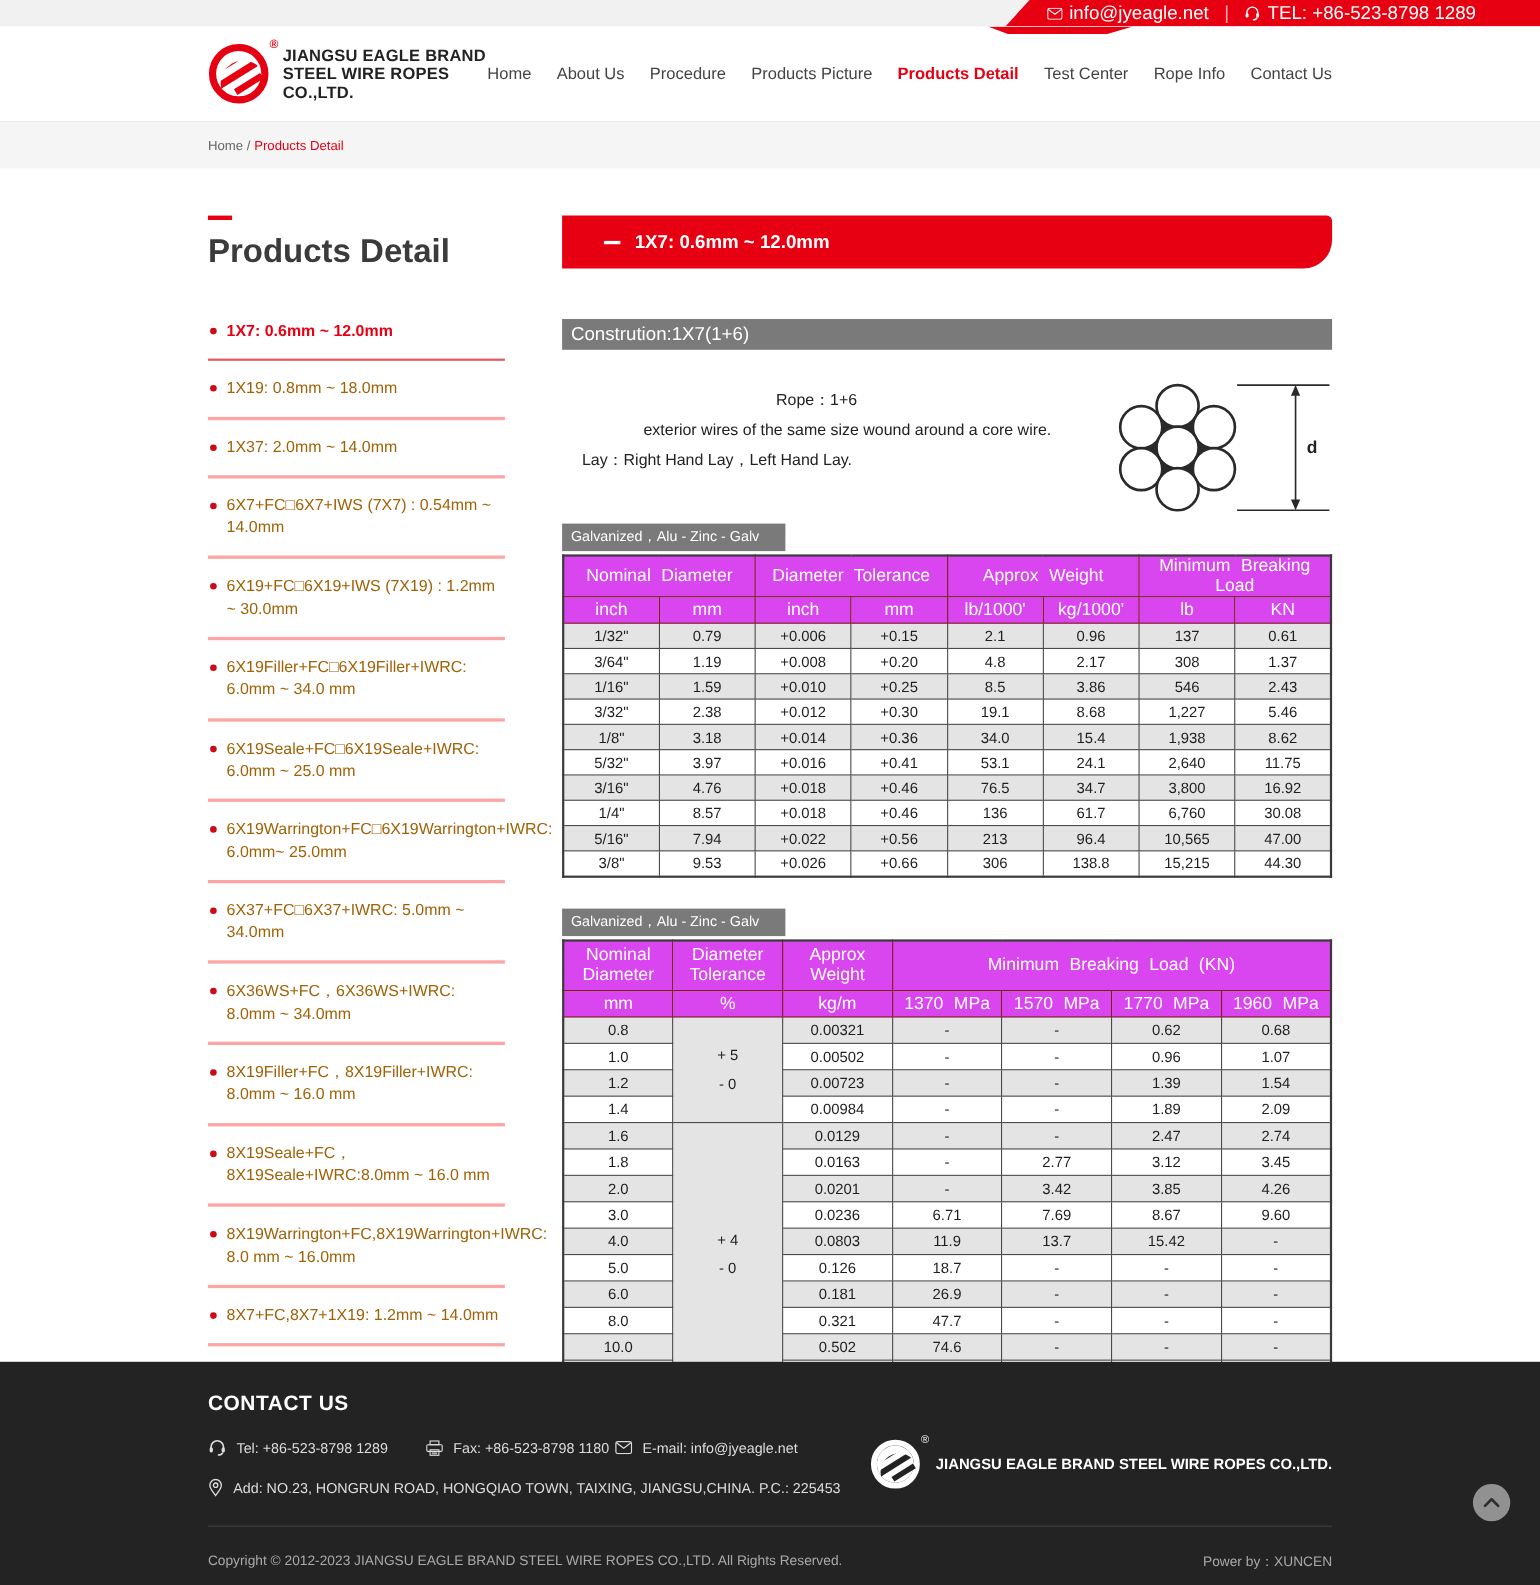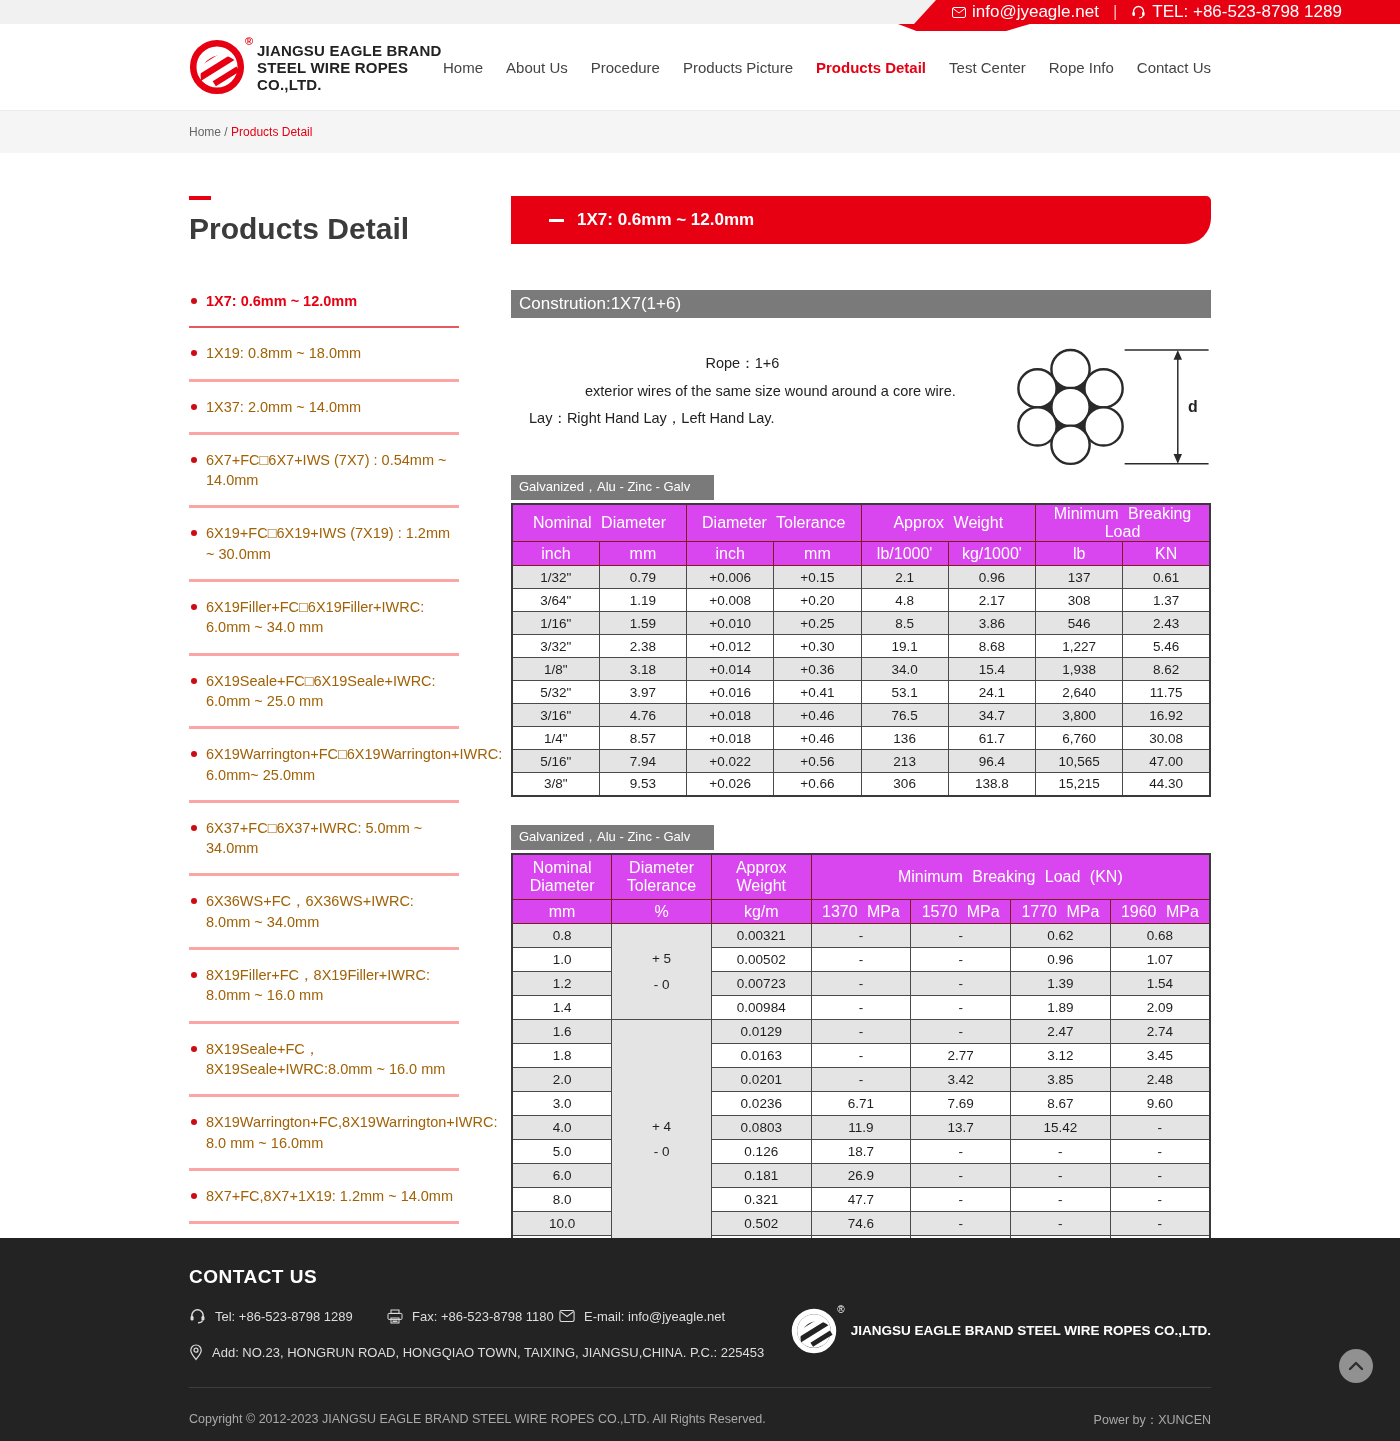--- a/index.html
+++ b/index.html
@@ -442,21 +442,21 @@
             <td>2.77</td>
             <td>3.12</td>
             <td>3.45</td>
           </tr>
           <tr class="shade">
             <td>2.0</td>
             <td>0.0201</td>
             <td>-</td>
             <td>3.42</td>
             <td>3.85</td>
-            <td>2.48</td>
+            <td>4.26</td>
           </tr>
           <tr>
             <td>3.0</td>
             <td>0.0236</td>
             <td>6.71</td>
             <td>7.69</td>
             <td>8.67</td>
             <td>9.60</td>
           </tr>
           <tr class="shade">

